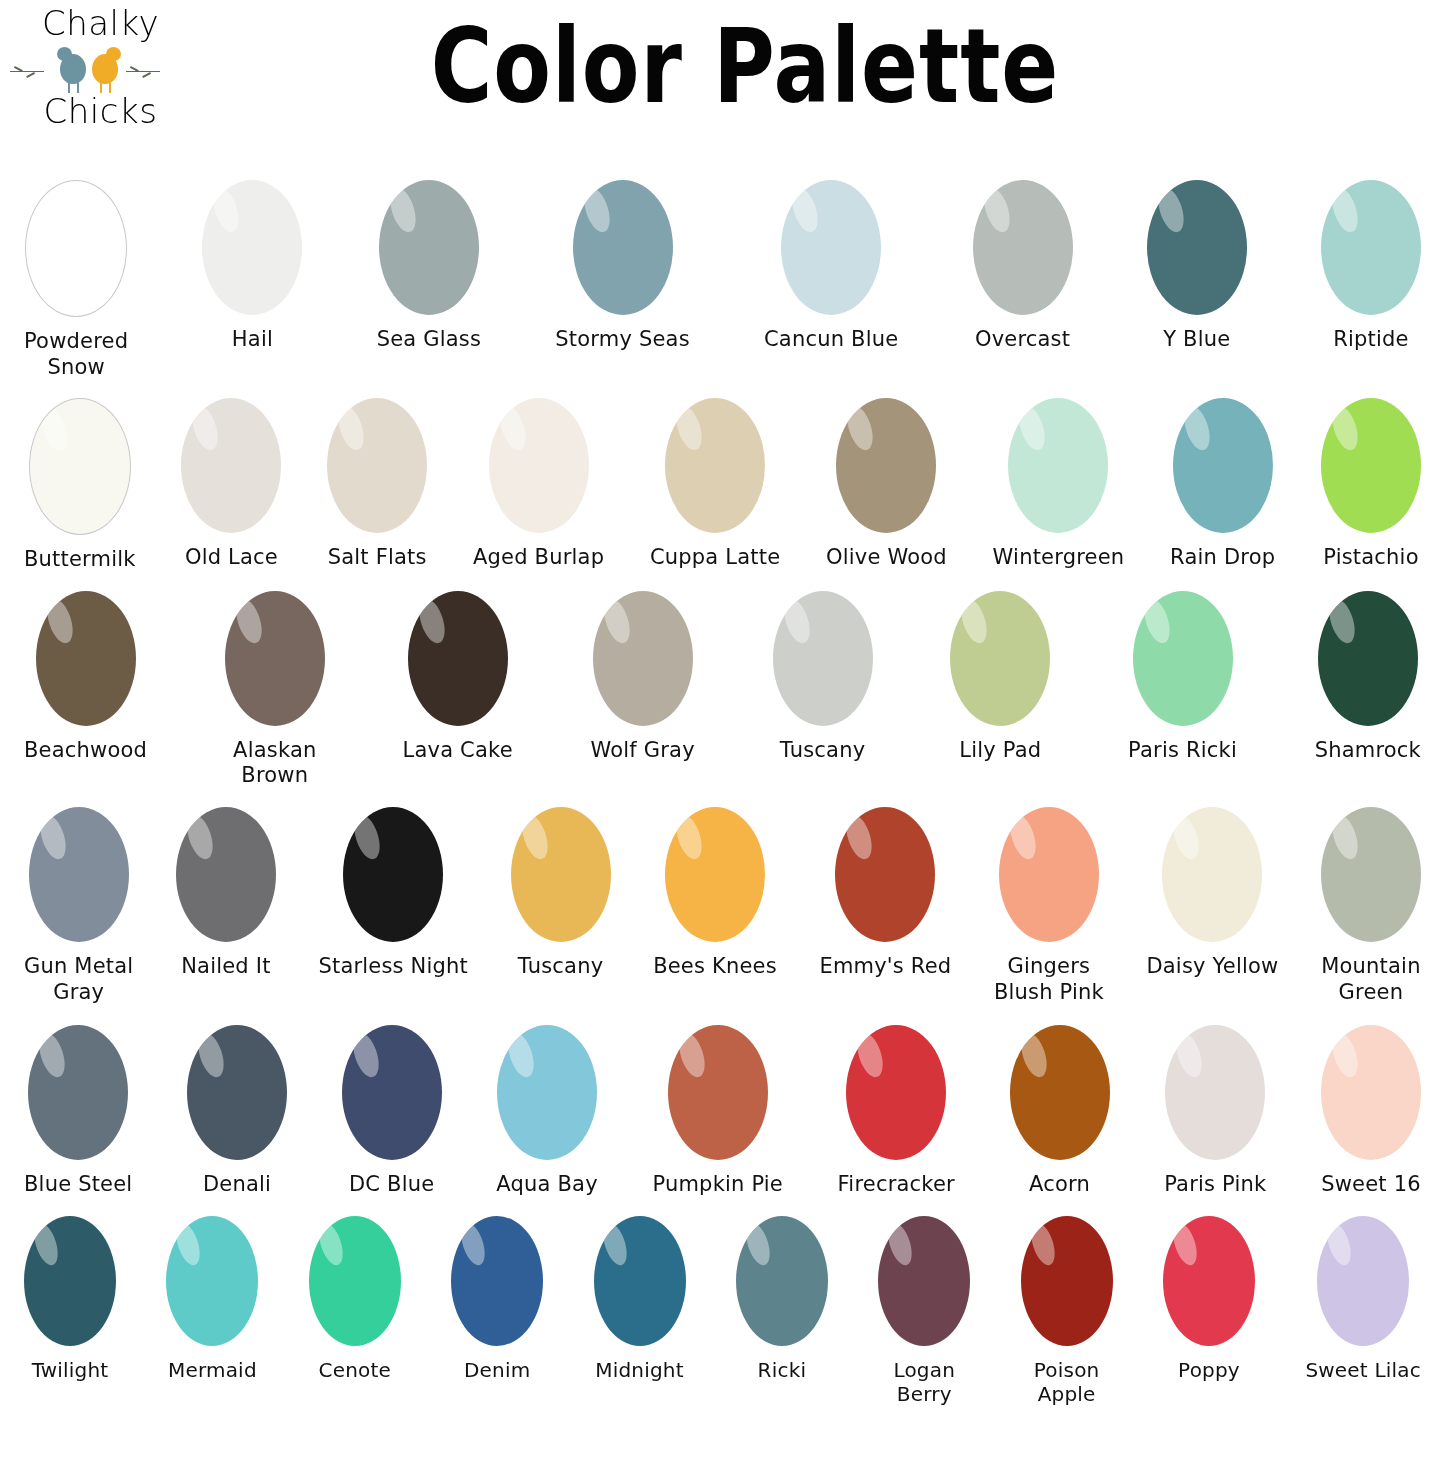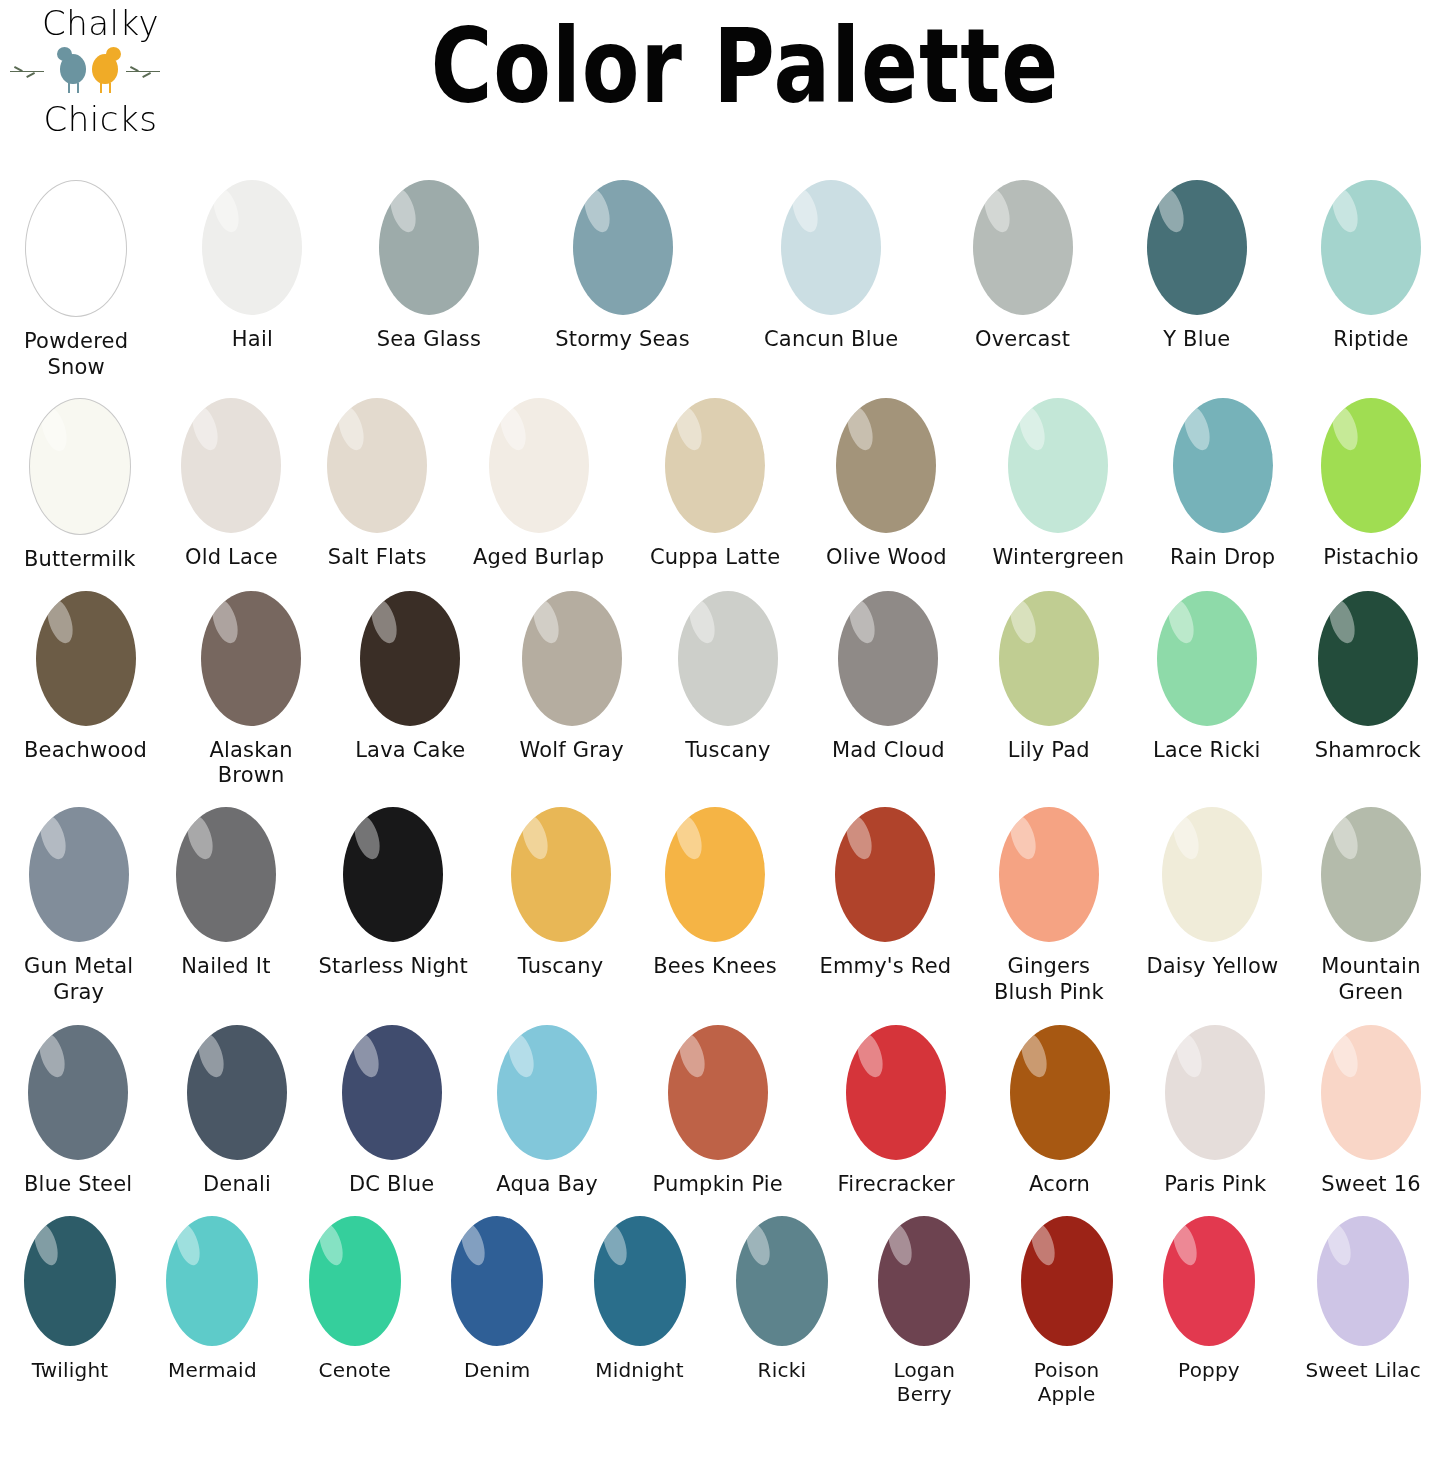--- a/index.html
+++ b/index.html
@@ -36,21 +36,21 @@
   }
   #brand-line-1, #brand-line-2 {
     font-family: "DejaVu Sans", sans-serif;
     font-size: 34px;
     font-weight: 300;
     letter-spacing: 0.5px;
     color: #000000;
     line-height: 1;
   }
   #brand-line-1 { margin-top: 4px; }
-  #brand-line-2 { margin-top: 8px; }
+  #brand-line-2 { }
 
   #brand-chicks-art {
     position: relative;
     width: 185px;
     height: 52px;
     margin-top: 2px;
   }
   .chick {
     position: absolute;
     bottom: 10px;
@@ -289,30 +289,26 @@
       </div>
       <div class="swatch-cell">
         <div class="swatch-chip" style="background: rgb(181, 173, 160);"></div>
         <div class="swatch-label">Wolf Gray</div>
       </div>
       <div class="swatch-cell">
         <div class="swatch-chip" style="background: rgb(205, 207, 202);"></div>
         <div class="swatch-label">Tuscany</div>
       </div>
       <div class="swatch-cell">
-        <div class="swatch-chip" style="background: rgb(143, 138, 135);"></div>
-        <div class="swatch-label">Mad Cloud</div>
-      </div>
-      <div class="swatch-cell">
         <div class="swatch-chip" style="background: rgb(192, 205, 146);"></div>
         <div class="swatch-label">Lily Pad</div>
       </div>
       <div class="swatch-cell">
         <div class="swatch-chip" style="background: rgb(142, 218, 169);"></div>
-        <div class="swatch-label">Lace Ricki</div>
+        <div class="swatch-label">Paris Ricki</div>
       </div>
       <div class="swatch-cell">
         <div class="swatch-chip" style="background: rgb(35, 76, 59);"></div>
         <div class="swatch-label">Shamrock</div>
       </div>
     </div>
     <div class="palette-row row-4">
       <div class="swatch-cell">
         <div class="swatch-chip" style="background: rgb(129, 141, 154);"></div>
         <div class="swatch-label">Gun Metal

